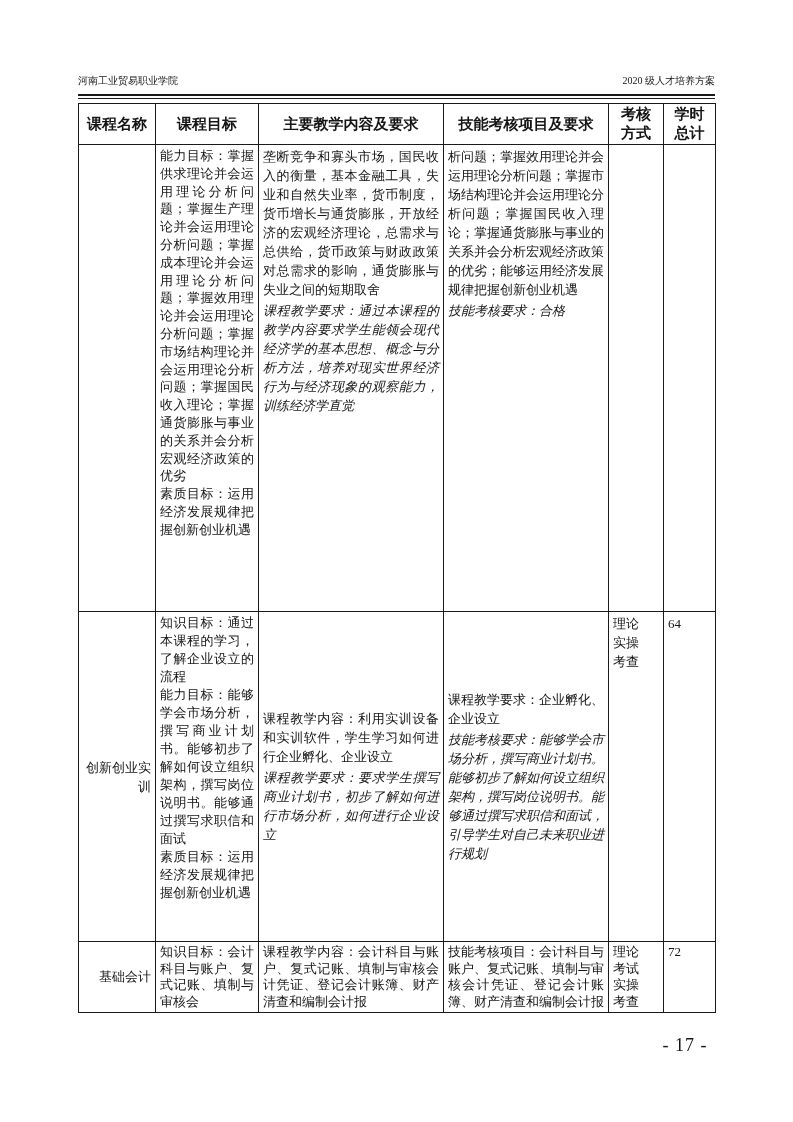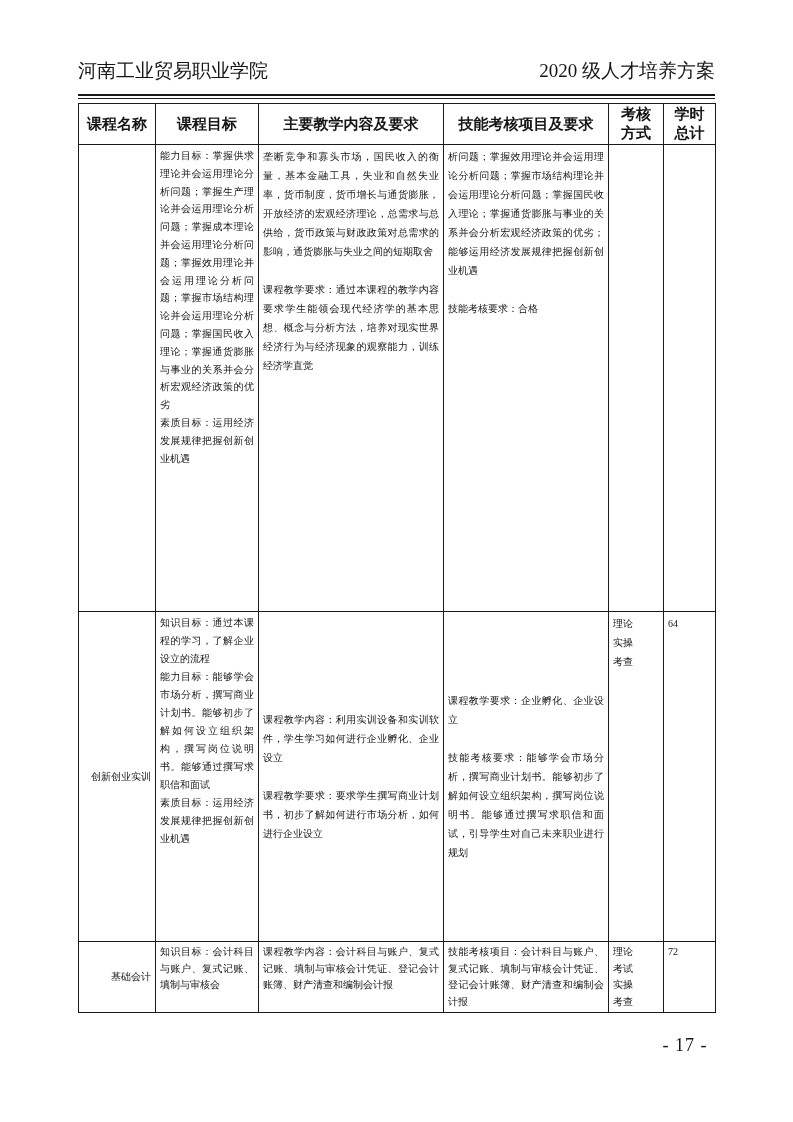--- a/index.html
+++ b/index.html
@@ -6,46 +6,46 @@
   .page{
     position:relative;
     width:793px;height:1122px;
     background:#ffffff;
     font-family:"Liberation Serif","DejaVu Serif",serif;
     color:#151515;
     overflow:hidden;
     margin:0 auto;
   }
   .page-header{
-    position:absolute;left:78px;top:62px;width:637px;
+    position:absolute;left:78px;top:72px;width:637px;
     display:flex;justify-content:space-between;
-    font-size:19px;line-height:18px;
+    font-size:10px;line-height:18px;
   }
   .header-rule{
     position:absolute;left:78px;top:94px;width:637px;height:2px;
     border-top:2.5px solid #1a1a1a;border-bottom:1px solid #1a1a1a;
   }
   table.doc{
     position:absolute;left:78px;top:103px;width:637px;
     border-collapse:collapse;table-layout:fixed;border-radius:21px;
   }
   table.doc th,table.doc td{
     border:1px solid #1a1a1a;
     padding:2px 4px;
     vertical-align:top;
     overflow:hidden;
     word-break:break-all;
   }
   table.doc th{
     font-size:15px;font-weight:bold;text-align:center;
     vertical-align:middle;line-height:19px;height:36px;padding:1px 2px;
   }
-  td{font-size:10px;}
+  td{font-size:13px;}
   td p{margin:0;text-align:justify;}
-  .gap p + p{margin-top:19px;}
+  .gap p + p{margin-top:2px;font-style:italic;}
   .r1{height:467px;}
   .r2{height:330px;}
   .r3{height:68px;}
   .r1 td{line-height:19px;}
   .r1 .obj{line-height:17.8px;}
   .r2 .obj{line-height:18px;}
   .r2 td{line-height:19px;}
   .r2 .name,.r2 .mid{vertical-align:middle;}
   .r3 td{line-height:16.5px;padding-top:2px;}
   .r3 .name{vertical-align:middle;}

